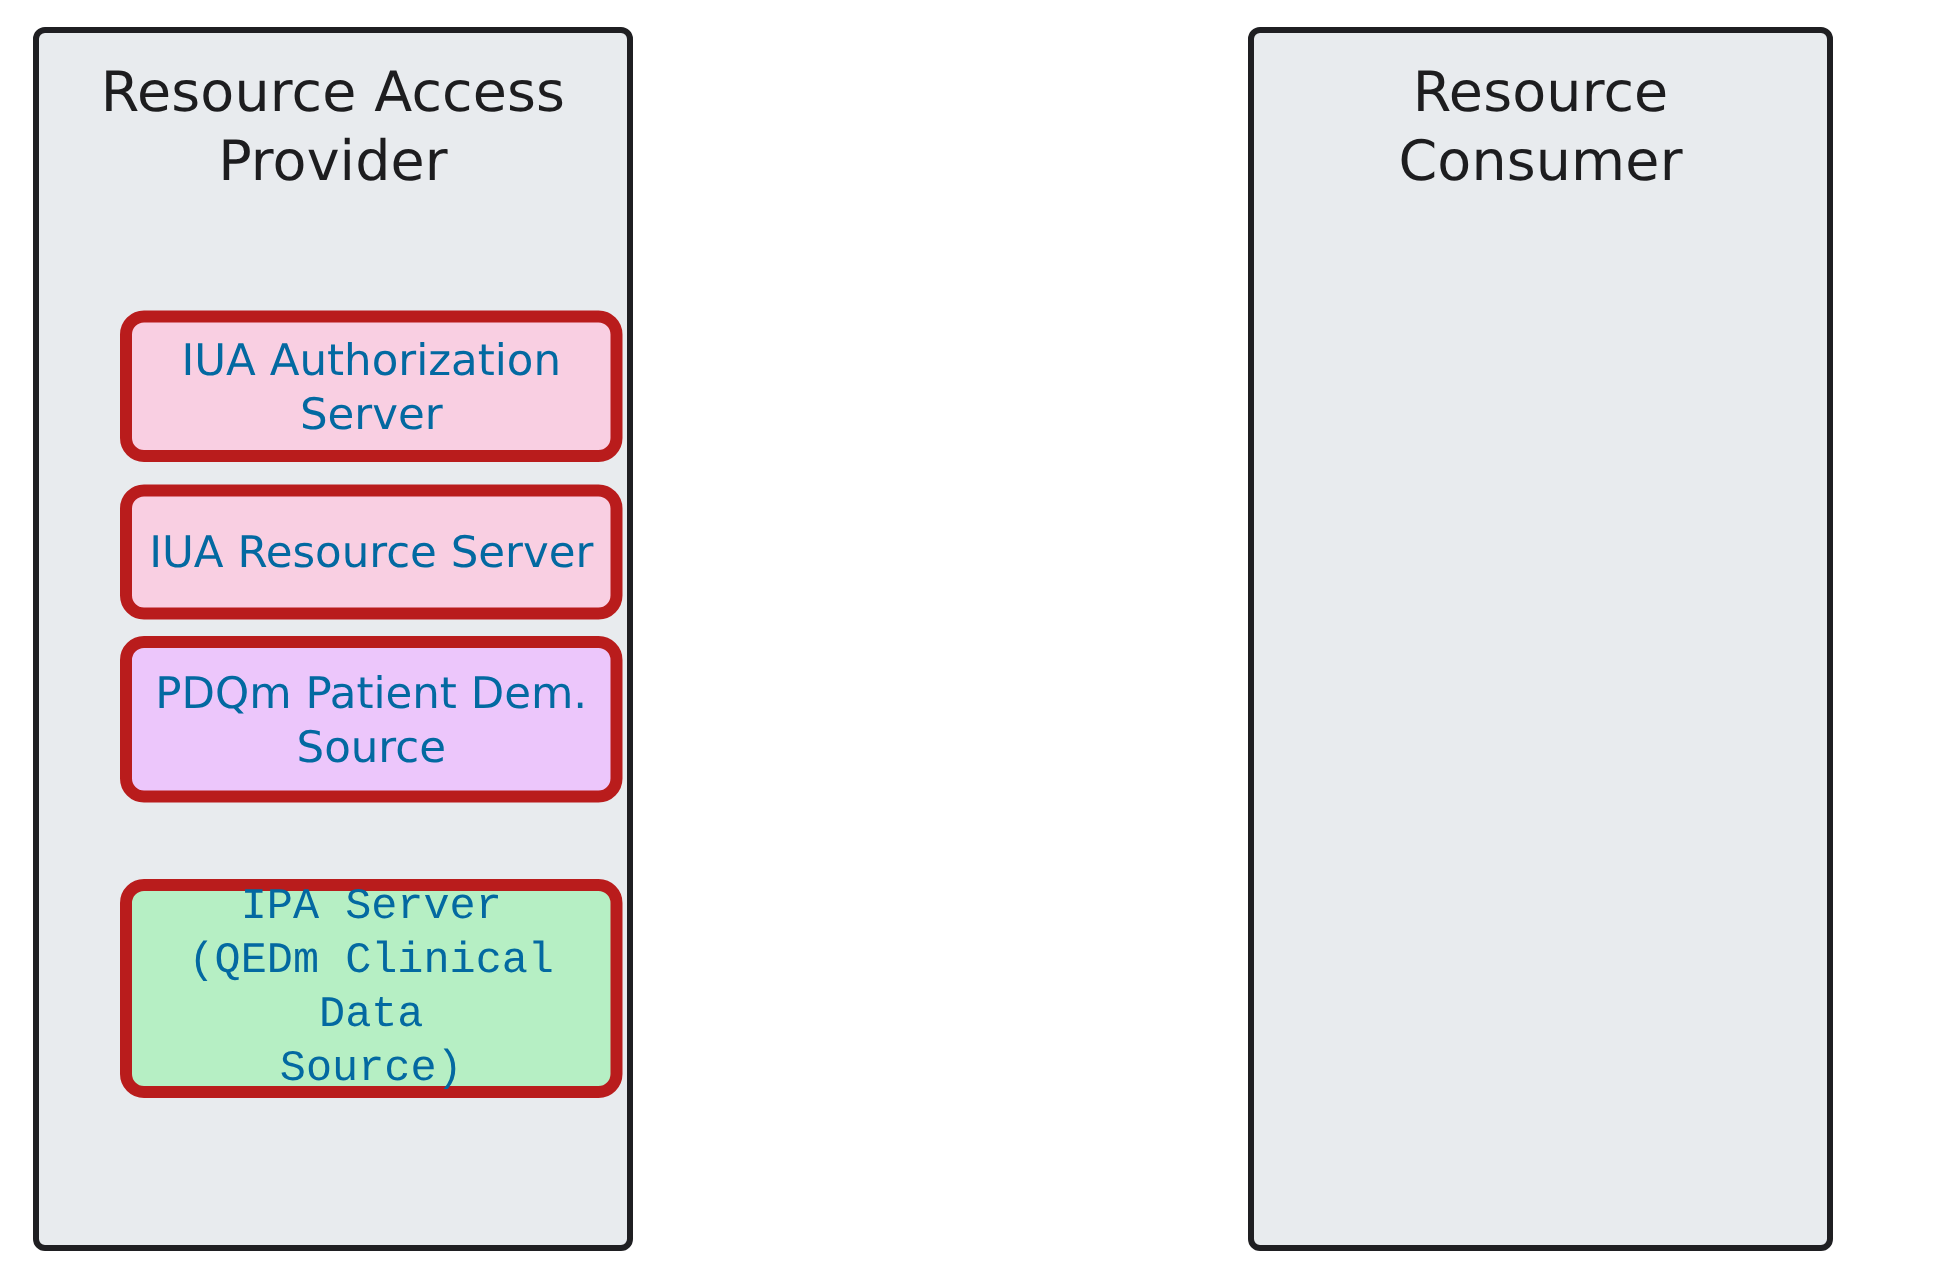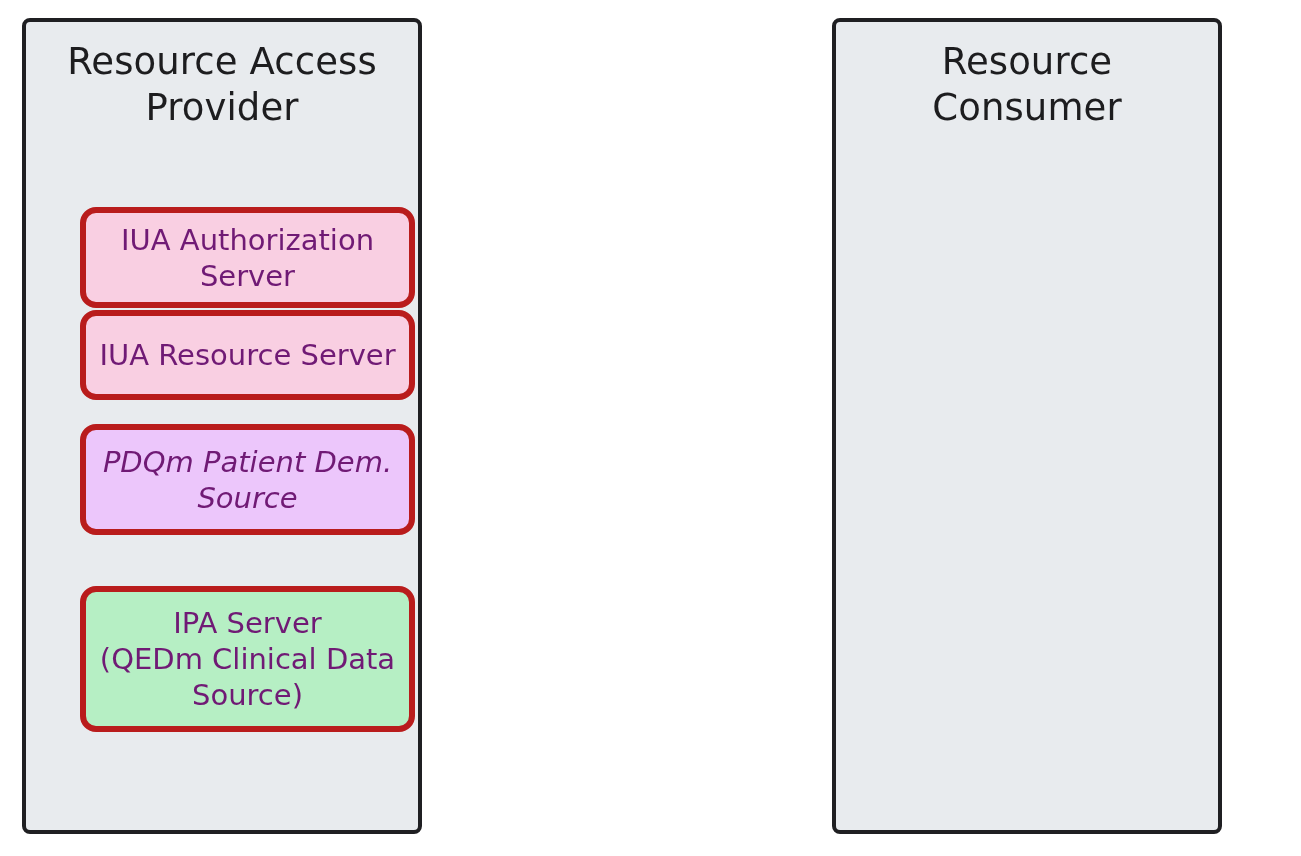--- a/index.html
+++ b/index.html
@@ -61,49 +61,49 @@
     height: 816px;
   }
   #group-consumer .group-title {
     top: 17px;
   }
 
   
   .node {
     position: absolute;
     box-sizing: border-box;
-    border: 6px solid #b91c1c;
+    border: 8px solid #b91c1c;
     border-radius: 16px;
     display: flex;
     align-items: center;
     justify-content: center;
     text-align: center;
-    color: #701a75;
+    color: #0369a1;
     font-size: 29px;
     line-height: 36px;
     font-weight: 400;
     white-space: pre-line;
     padding: 4px 8px;
   }
   .node.pink   { background: #f9cfe2; }
-  .node.purple { background: #ecc6fb; font-style: italic; }
+  .node.purple { background: #ecc6fb; }
   .node.green  { background: #b6efc4; }
 
   
   #node-iua-auth-server {
     left: 54px; top: 185px; width: 335px; height: 101px;
   }
   #node-iua-resource-server {
-    left: 54px; top: 288px; width: 335px; height: 90px;
+    left: 54px; top: 301px; width: 335px; height: 90px;
   }
   #node-pdqm-source {
     left: 54px; top: 402px; width: 335px; height: 111px;
   }
   #node-ipa-server {
-    left: 54px; top: 564px; width: 335px; height: 146px;
+    left: 54px; top: 564px; width: 335px; height: 146px; font-family: Liberation Mono, monospace;
   }
 </style>
 </head>
 <body>
 
 <div id="diagram-canvas">
 
   <div class="group" id="group-provider">
     <div class="group-title">Resource Access
 Provider</div>

